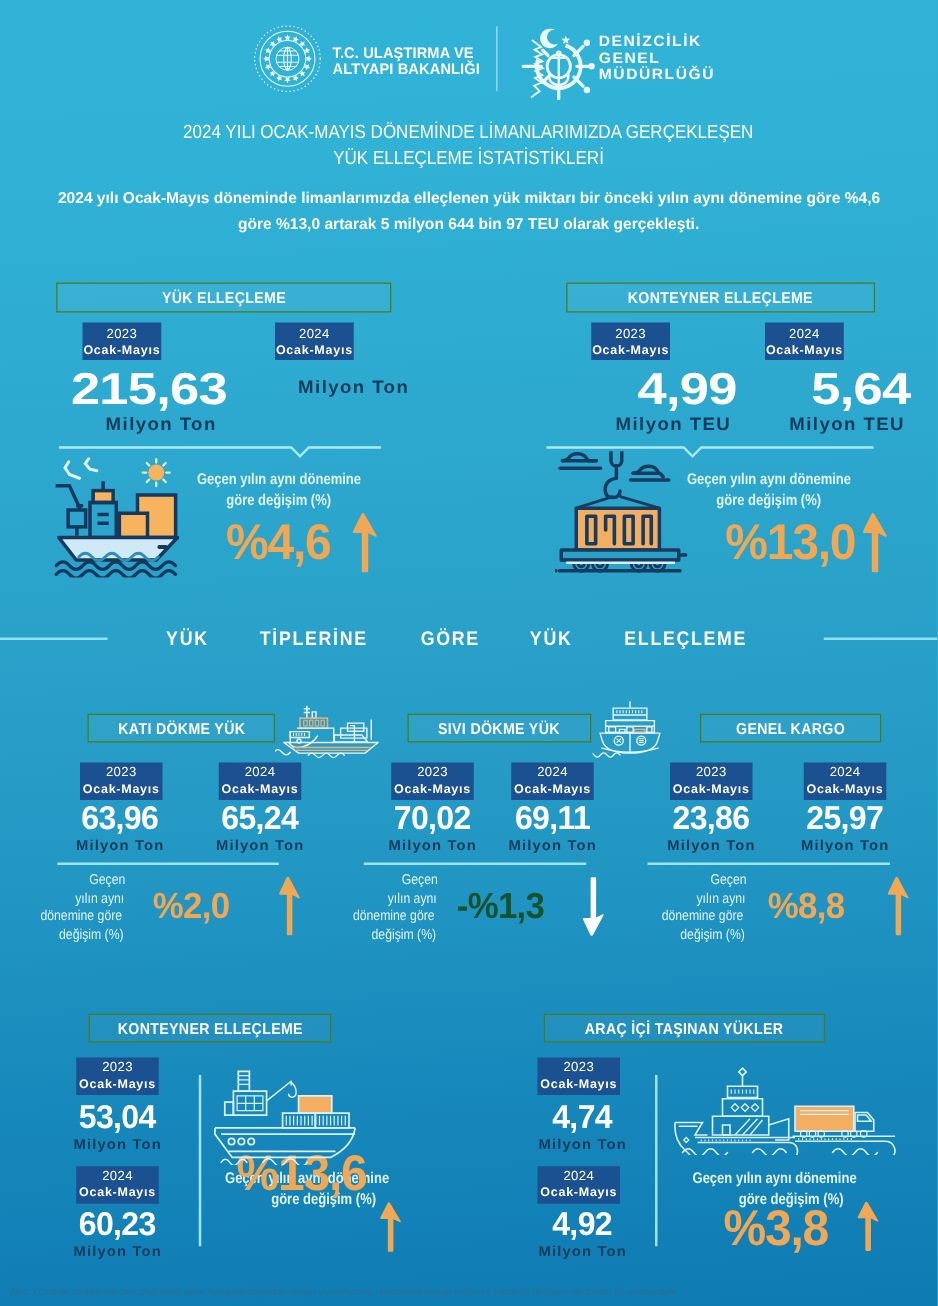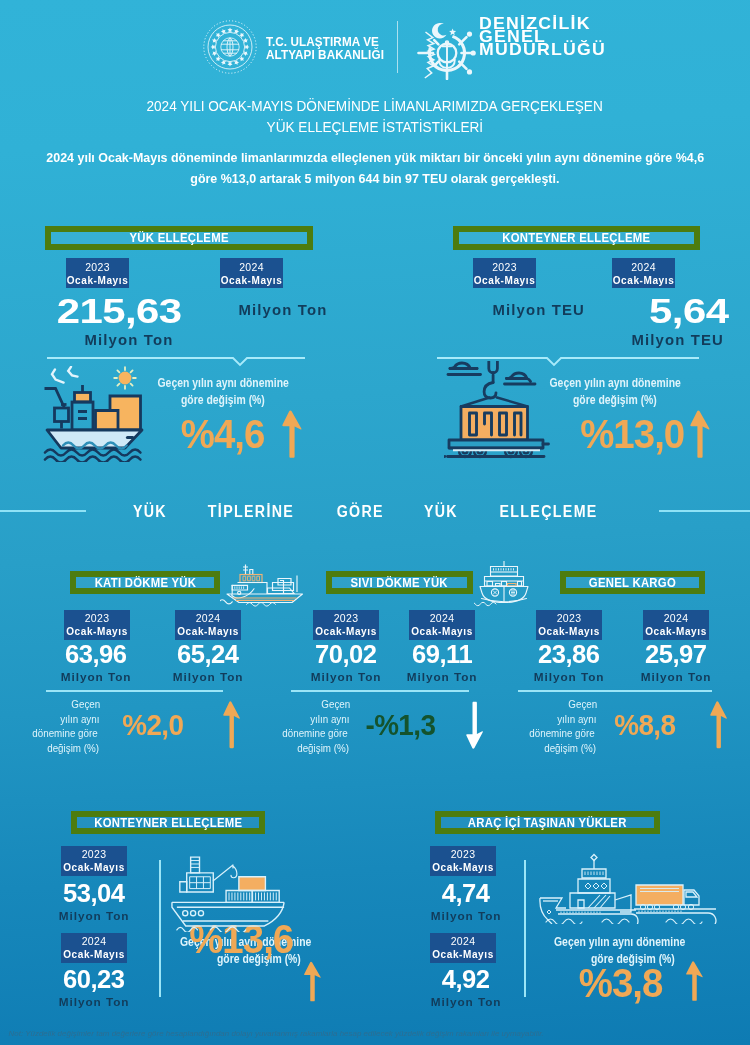--- a/index.html
+++ b/index.html
@@ -10,34 +10,34 @@
   .page{position:relative;width:750px;height:1045px;overflow:hidden;}
   .bg{position:absolute;inset:0;
       background:linear-gradient(177deg,#31B3D8 0%,#30B1D6 14%,#2CA6CD 38%,#289FC8 52%,#2196C3 66%,#1788BB 82%,#0E7BB3 100%);}
 
   
   .logo-text{position:absolute;}
   .logo-text .l1,.logo-text .l2,.logo-text .l3{display:block;font-weight:bold;color:#fff;white-space:nowrap;}
   .logo-text i{font-style:normal;display:inline-block;}
   .ministry-text{left:266px;top:35.5px;font-size:12.2px;line-height:13px;letter-spacing:.1px;}
   .ministry-text i{transform:scaleX(.96);transform-origin:left center;}
-  .directorate-text{left:479px;top:17px;font-size:17px;line-height:13.1px;letter-spacing:1.2px;}
+  .directorate-text{left:479px;top:27px;font-size:12px;line-height:13.1px;letter-spacing:1.2px;}
   .directorate-text i{transform:scaleX(1.04);transform-origin:left center;}
   .logo-div{position:absolute;left:397px;top:21px;width:1px;height:52px;background:rgba(255,255,255,.6);}
 
   .title{position:absolute;left:0;right:0;top:94.5px;text-align:center;}
   .title div{font-size:15.2px;font-weight:normal;letter-spacing:0;line-height:21px;color:#fff;}
   .title div span{display:inline-block;transform:scaleX(.896);transform-origin:center;}
 
   .intro{position:absolute;left:0;right:0;top:148px;text-align:center;}
   .intro div{font-size:12.55px;font-weight:bold;line-height:20.8px;color:#fff;}
   .intro div span{display:inline-block;transform:scaleX(.993);transform-origin:center;}
 
   
-  .panel-title{box-sizing:border-box;border:6px solid #4d7c0f;
+  .panel-title{box-sizing:border-box;border:1px solid #4d7c0f;
                display:flex;align-items:center;justify-content:center;
                font-size:12.6px;font-weight:bold;letter-spacing:.3px;color:#fff;
                background:rgba(255,255,255,.045);}
   .badge{box-sizing:border-box;background:#1B5190;color:#fff;text-align:center;
          display:flex;flex-direction:column;align-items:center;justify-content:center;}
   .badge .yr{font-size:10.5px;font-weight:normal;letter-spacing:.3px;line-height:14px;white-space:nowrap;}
   .badge .pd{font-size:10px;font-weight:bold;letter-spacing:.6px;line-height:13px;white-space:nowrap;}
   .bignum{font-weight:bold;color:#fff;letter-spacing:-.5px;}
   .unit{font-weight:bold;color:#123C5B;}
   .chlabel{color:#DFF4FB;font-weight:bold;}
@@ -267,20 +267,21 @@
 
   <div class="panel-title tp-title" style="left:453px;top:226px;width:247px;">
     <span>KONTEYNER ELLEÇLEME</span>
     </div>
 
   <div class="badge badge-abs" style="left:473px;top:258px;">
     <span class="yr">2023</span>
     <span class="pd">Ocak-Mayıs</span>
   </div>
   <div class="num-abs" style="left:423px;top:296px;width:160px;">
+    <span class="bignum"><i>4,99</i></span>
     <span class="unit"><i>Milyon TEU</i></span>
   </div>
 
   <div class="badge badge-abs" style="left:612px;top:258px;">
     <span class="yr">2024</span>
     <span class="pd">Ocak-Mayıs</span>
   </div>
   <div class="num-abs" style="left:562px;top:296px;width:160px;">
     <span class="bignum"><i>5,64</i></span>
     <span class="unit"><i>Milyon TEU</i></span>

